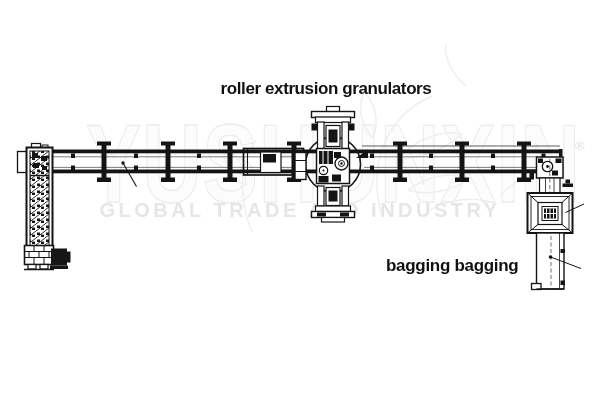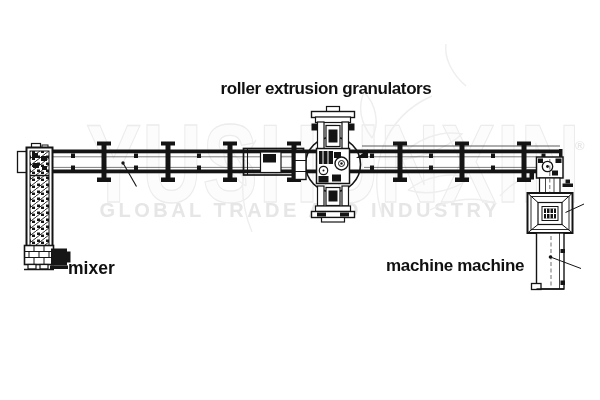--- a/index.html
+++ b/index.html
@@ -256,15 +256,14 @@
         <rect x="560.5" y="280.5" width="4.5" height="4.5" fill="#141414"></rect>
         <rect x="531.5" y="283.5" width="9.5" height="6" fill="#ffffff" stroke="#141414" stroke-width="1.3"></rect>
         <line x1="536.5" y1="289" x2="564" y2="289" stroke="#141414" stroke-width="1.4"></line>
         <circle cx="550.5" cy="257" r="1.8" fill="#141414"></circle>
         <line x1="550.5" y1="257" x2="581" y2="268.5" stroke="#141414" stroke-width="1"></line>
       </g>
     </g>
   </svg>
 
   <div class="lbl lbl-title">roller extrusion granulators</div>
-  <div class="lbl lbl-mixer">mixer</div>
-  <div class="lbl lbl-bag">machine machine</div>
+  <div class="lbl lbl-bag">bagging bagging</div>
 </div>
 
 </body></html>

